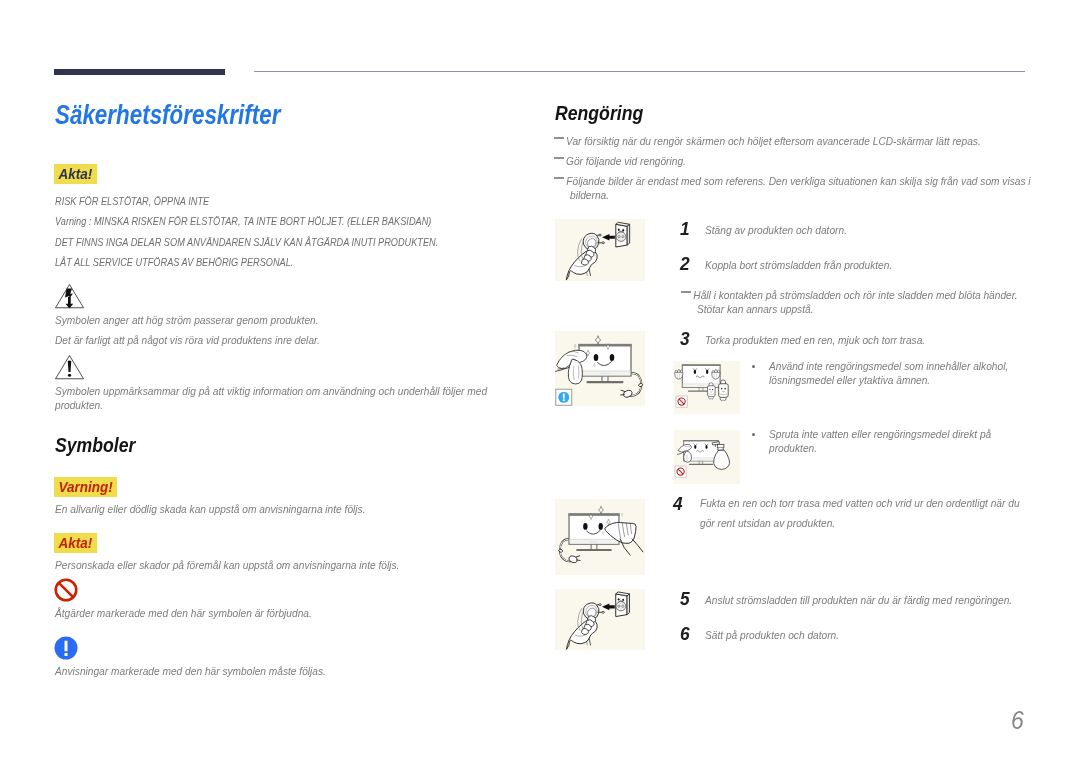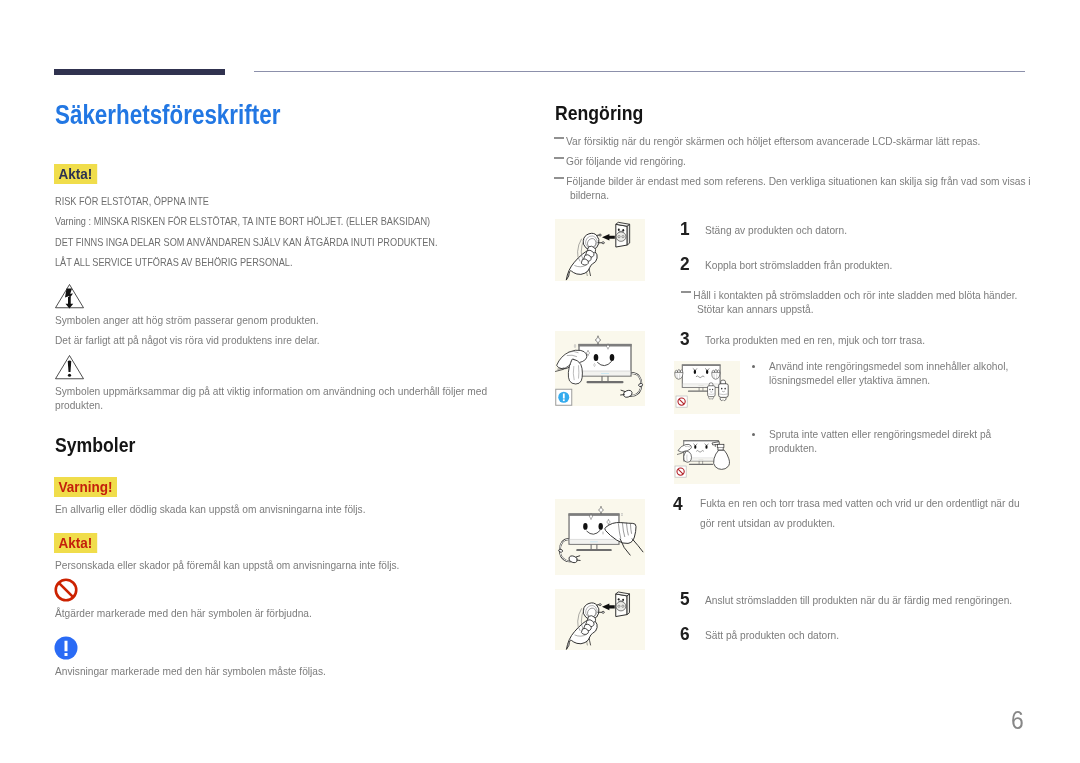--- a/index.html
+++ b/index.html
@@ -1,17 +1,17 @@
 <!DOCTYPE html>
 <html><head>
 <meta charset="utf-8">
 <style>
   html,body{margin:0;padding:0;}
   body{width:1080px;height:763px;background:#ffffff;font-family:"Liberation Sans",sans-serif;overflow:hidden;}
-  .page{position:relative;width:1040px;height:763px;}
+  .page{position:relative;width:1040px;height:763px;font-style:italic;}
 
   
   .rule-dark{position:absolute;left:54px;top:69px;width:171px;height:6px;background:#30324f;}
   .rule-thin{position:absolute;left:254px;top:71px;width:771px;height:1.2px;background:#8c90ab;}
 
   .title{position:absolute;font-size:28px;line-height:30px;color:#2277e3;font-weight:bold;
          white-space:nowrap;transform:scaleX(0.80);transform-origin:left top;}
   .h2{position:absolute;font-size:21px;line-height:22px;color:#141414;font-weight:bold;
       white-space:nowrap;transform:scaleX(0.84);transform-origin:left top;}
 

